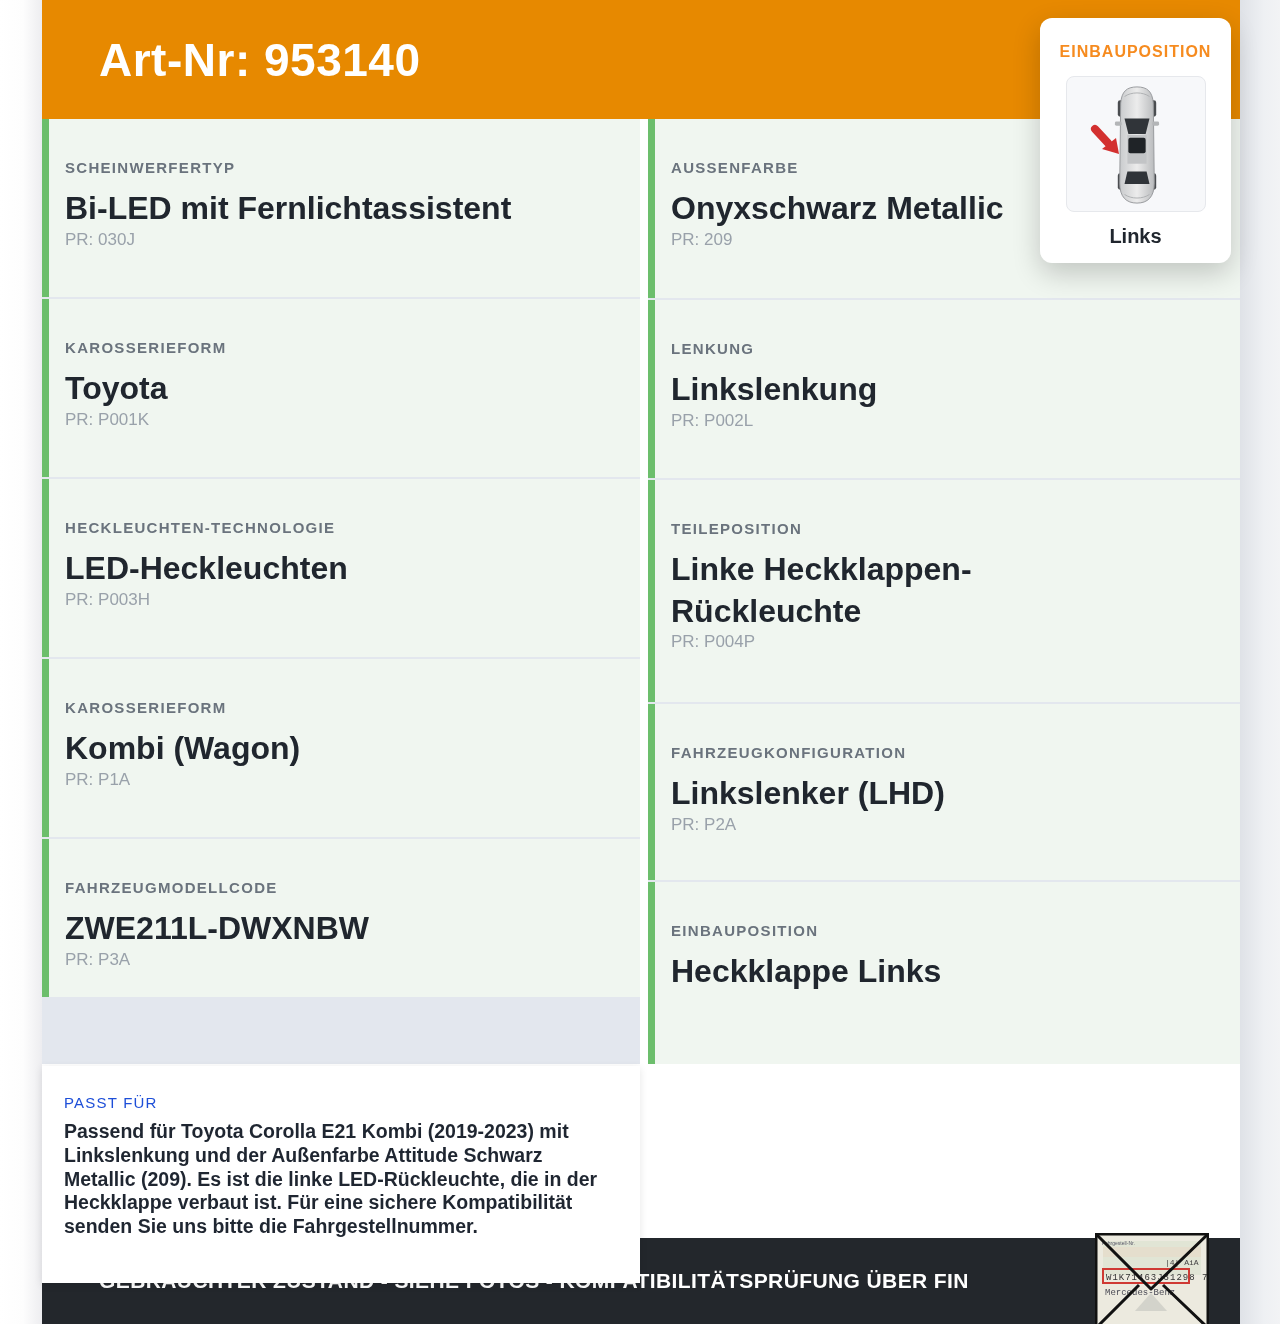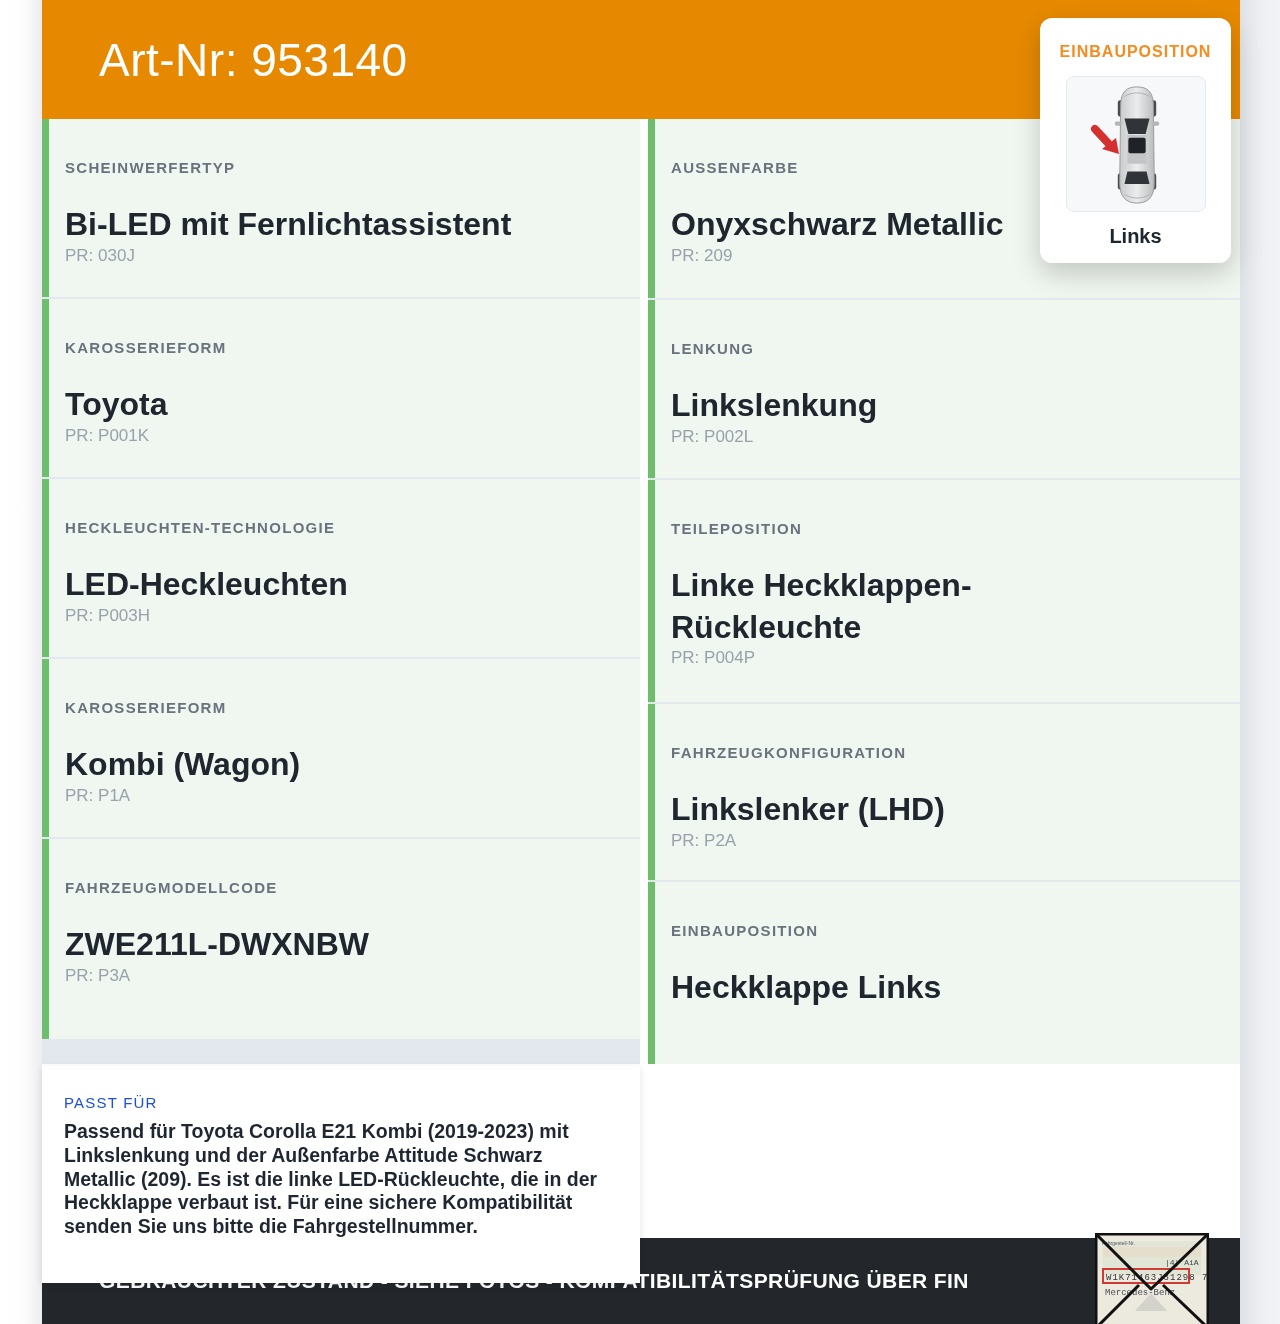--- a/index.html
+++ b/index.html
@@ -22,40 +22,40 @@
   .content {
     position:absolute; left:42px; top:0; width:1198px; height:1324px;
     background:#ffffff;
   }
   
   .header {
     height:119px; background:#E78900;
     display:flex; align-items:center; padding-left:57px;
   }
   .header h1 {
-    color:#ffffff; font-size:46px; font-weight:400; letter-spacing:0.5px;
+    color:#ffffff; font-size:46px; font-weight:700; letter-spacing:0.5px;
   }
   
   .columns { display:flex; gap:8px; background:#ffffff; }
   .col { display:flex; flex-direction:column; gap:2px; background:#E3E7EE; }
   .col-left  { width:598px; }
   .col-right { width:592px; align-self:flex-start; }
   .card {
     background:#F0F6F0;
     border-left:7px solid #6CBE6C;
     padding:40px 26px 0 16px;
     width:100%;
   }
   .card-label {
     font-size:15px; font-weight:700; color:#6A737D;
     letter-spacing:1.3px; text-transform:uppercase;
   }
   .card-value {
     font-size:32px; font-weight:700; color:#20262E;
-    margin-top:28px; line-height:1.3; white-space:normal;
+    margin-top:12px; line-height:1.3; white-space:normal;
   }
   .nowrap .card-value { white-space:nowrap; overflow:visible; }
   .card-pr {
     font-size:17px; font-weight:400; color:#99A1AA; margin-top:0;
   }
   
   .passt-card {
     width:598px; height:217px; background:#ffffff;
     margin-top:2px;
     padding:28px 26px 0 22px;
@@ -131,21 +131,21 @@
       <div class="card" style="height:178px">
         <div class="card-label">HECKLEUCHTEN-TECHNOLOGIE</div>
         <div class="card-value">LED-Heckleuchten</div>
         <div class="card-pr">PR: P003H</div>
       </div>
       <div class="card" style="height:178px">
         <div class="card-label">KAROSSERIEFORM</div>
         <div class="card-value">Kombi (Wagon)</div>
         <div class="card-pr">PR: P1A</div>
       </div>
-      <div class="card" style="height:200px">
+      <div class="card" style="height:158px">
         <div class="card-label">FAHRZEUGMODELLCODE</div>
         <div class="card-value">ZWE211L-DWXNBW</div>
         <div class="card-pr">PR: P3A</div>
       </div>
     </div>
 
     <div class="col col-right">
       <div class="card nowrap" style="height:179px">
         <div class="card-label">AUSSENFARBE</div>
         <div class="card-value">Onyxschwarz Metallic</div>

